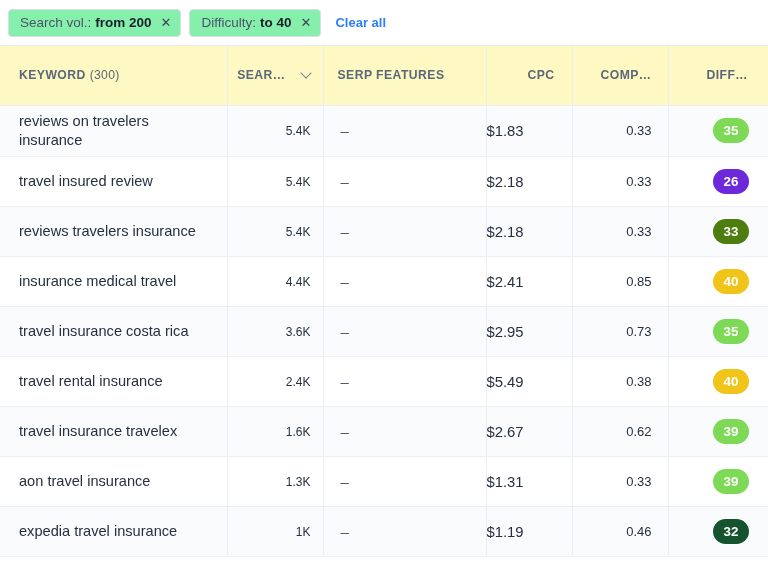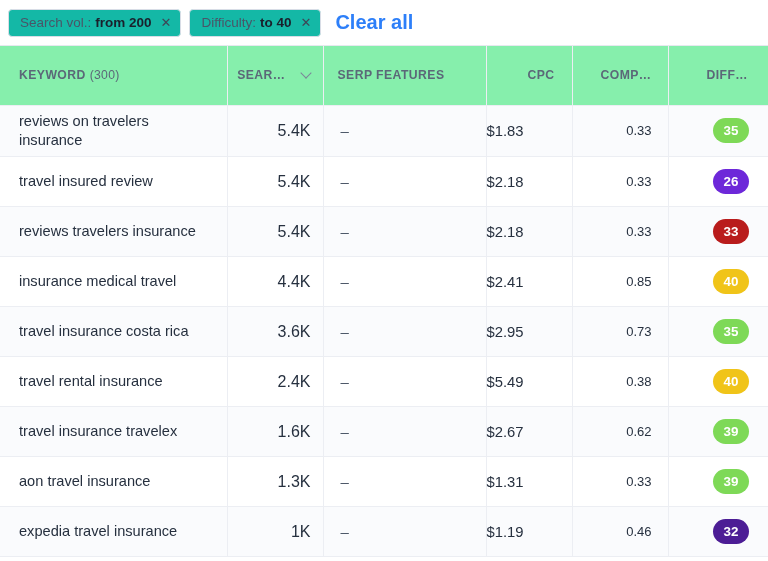--- a/index.html
+++ b/index.html
@@ -26,21 +26,21 @@
     gap: 8px;
   }
 
   .pill {
     display: inline-flex;
     align-items: center;
     height: 28px;
     padding: 0 9px 0 11px;
     border: 1px solid #d8dde6;
     border-radius: 4px;
-    background: #14b8a6;
+    background: #86efac;
     font-size: 13.5px;
     color: #222c3c;
     white-space: nowrap;
     cursor: pointer;
   }
 
   .pill-label {
     color: #4a5568;
     font-weight: 400;
   }
@@ -56,21 +56,21 @@
     font-size: 13px;
     line-height: 1;
     color: #3d4757;
     font-weight: 400;
     cursor: pointer;
     font-family: "Liberation Sans", sans-serif;
   }
 
   .clear-all {
     color: #2d7ff9;
-    font-size: 20px;
+    font-size: 13px;
     font-weight: 600;
     cursor: pointer;
     margin-left: 6px;
     white-space: nowrap;
   }
 
   
   .table-wrap {
     width: 768px;
     border-top: 1px solid #e6e9ef;
@@ -97,21 +97,21 @@
   
   col.c-keyword  { width: 227px; }
   col.c-volume   { width: 96px; }
   col.c-serp     { width: 163px; }
   col.c-cpc      { width: 86px; }
   col.c-comp     { width: 96px; }
   col.c-diff     { width: 100px; }
 
   thead th {
     height: 59px;
-    background: #86efac;
+    background: #fef9c3;
     font-size: 12.2px;
     font-weight: 700;
     letter-spacing: 0.45px;
     color: #5b6878;
     text-transform: uppercase;
     padding: 0 14px;
     white-space: nowrap;
   }
 
   th.h-keyword { text-align: left; padding-left: 19px; }
@@ -163,21 +163,21 @@
   td.c-kw {
     text-align: left;
     padding: 6px 16px 6px 19px;
     line-height: 1.32;
     color: #26303f;
   }
 
   td.c-vol {
     text-align: right;
     padding-right: 12px;
-    font-size: 16px;
+    font-size: 12px;
     color: #26303f;
   }
 
   td.c-serp {
     text-align: left;
     padding-left: 17px;
     color: #4e5969;
     font-size: 15px;
   }
 
@@ -277,21 +277,21 @@
           <td class="c-cpc">$2.18</td>
           <td class="c-comp">0.33</td>
           <td class="c-diff"><span class="badge" style="background: #6d28d9;">26</span></td>
         </tr>
         <tr>
           <td class="c-kw">reviews travelers insurance</td>
           <td class="c-vol">5.4K</td>
           <td class="c-serp">–</td>
           <td class="c-cpc">$2.18</td>
           <td class="c-comp">0.33</td>
-          <td class="c-diff"><span class="badge" style="background: #b91c1c;">33</span></td>
+          <td class="c-diff"><span class="badge" style="background: #4d7c0f;">33</span></td>
         </tr>
         <tr>
           <td class="c-kw">insurance medical travel</td>
           <td class="c-vol">4.4K</td>
           <td class="c-serp">–</td>
           <td class="c-cpc">$2.41</td>
           <td class="c-comp">0.85</td>
           <td class="c-diff"><span class="badge" style="background: rgb(240, 196, 25);">40</span></td>
         </tr>
         <tr>
@@ -325,17 +325,17 @@
           <td class="c-cpc">$1.31</td>
           <td class="c-comp">0.33</td>
           <td class="c-diff"><span class="badge" style="background: rgb(126, 217, 87);">39</span></td>
         </tr>
         <tr>
           <td class="c-kw">expedia travel insurance</td>
           <td class="c-vol">1K</td>
           <td class="c-serp">–</td>
           <td class="c-cpc">$1.19</td>
           <td class="c-comp">0.46</td>
-          <td class="c-diff"><span class="badge" style="background: #4c1d95;">32</span></td>
+          <td class="c-diff"><span class="badge" style="background: #14532d;">32</span></td>
         </tr>
       </tbody>
   </table>
 </div>
 
 </body></html>

